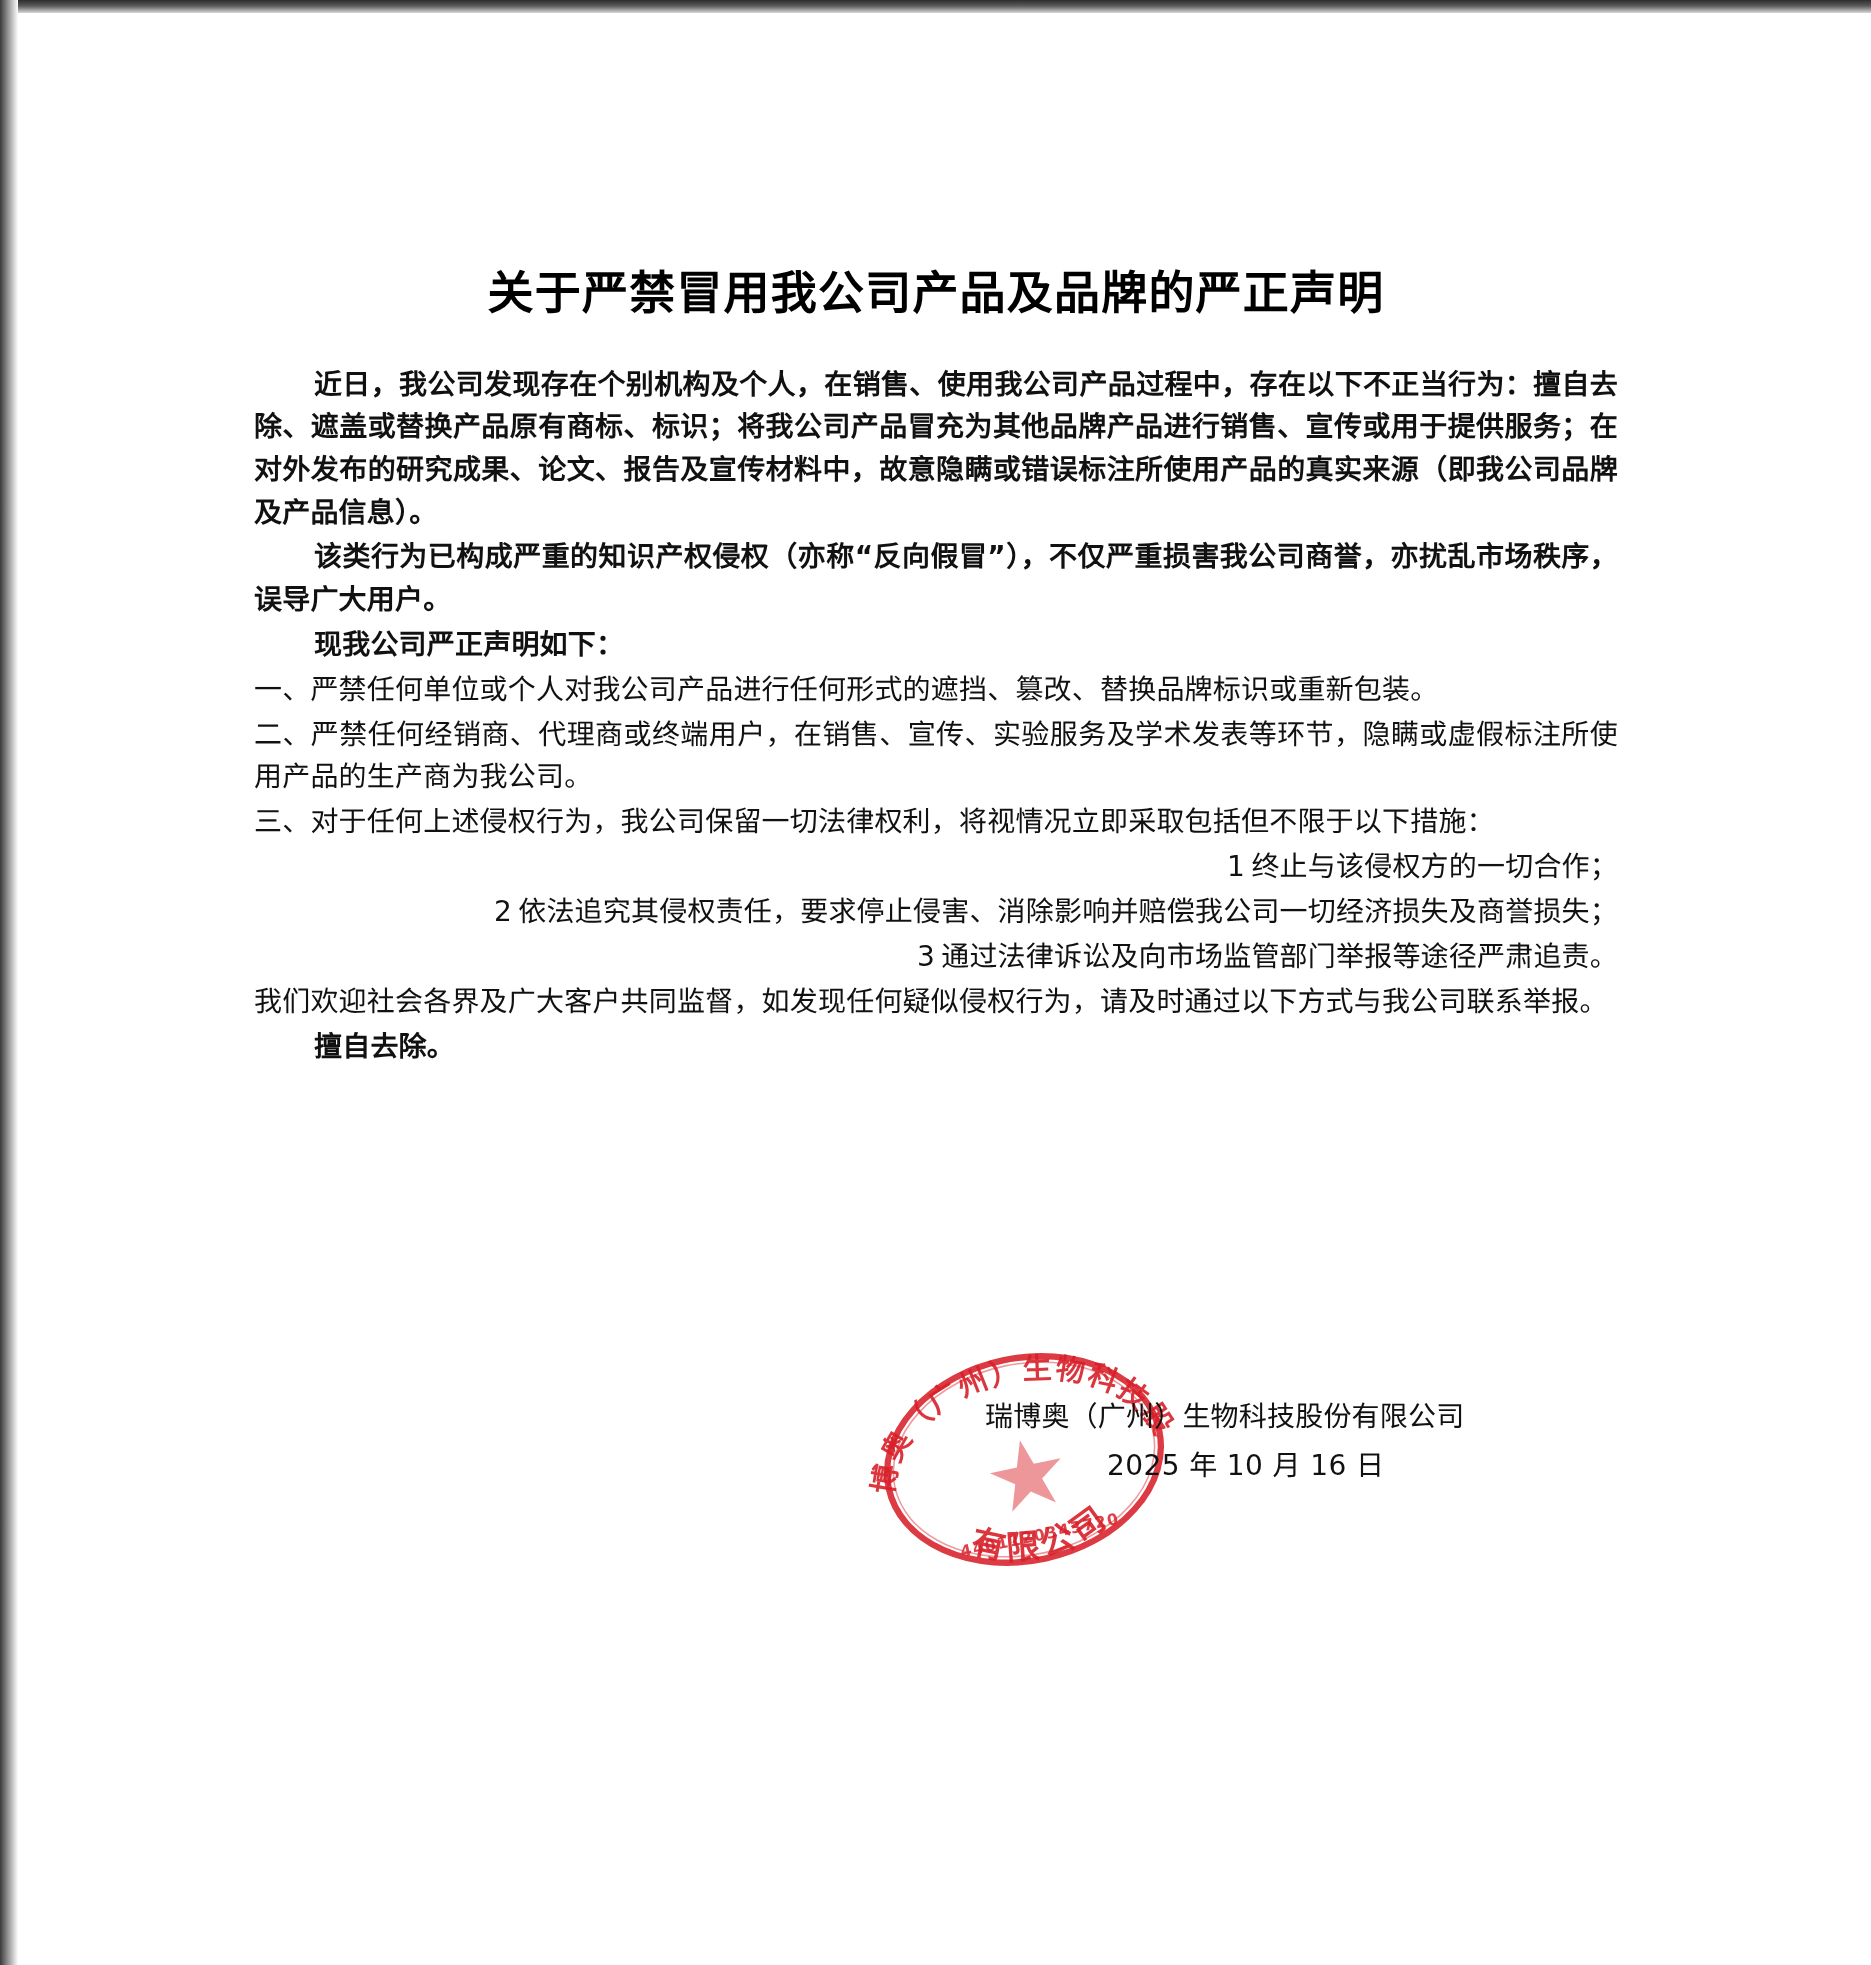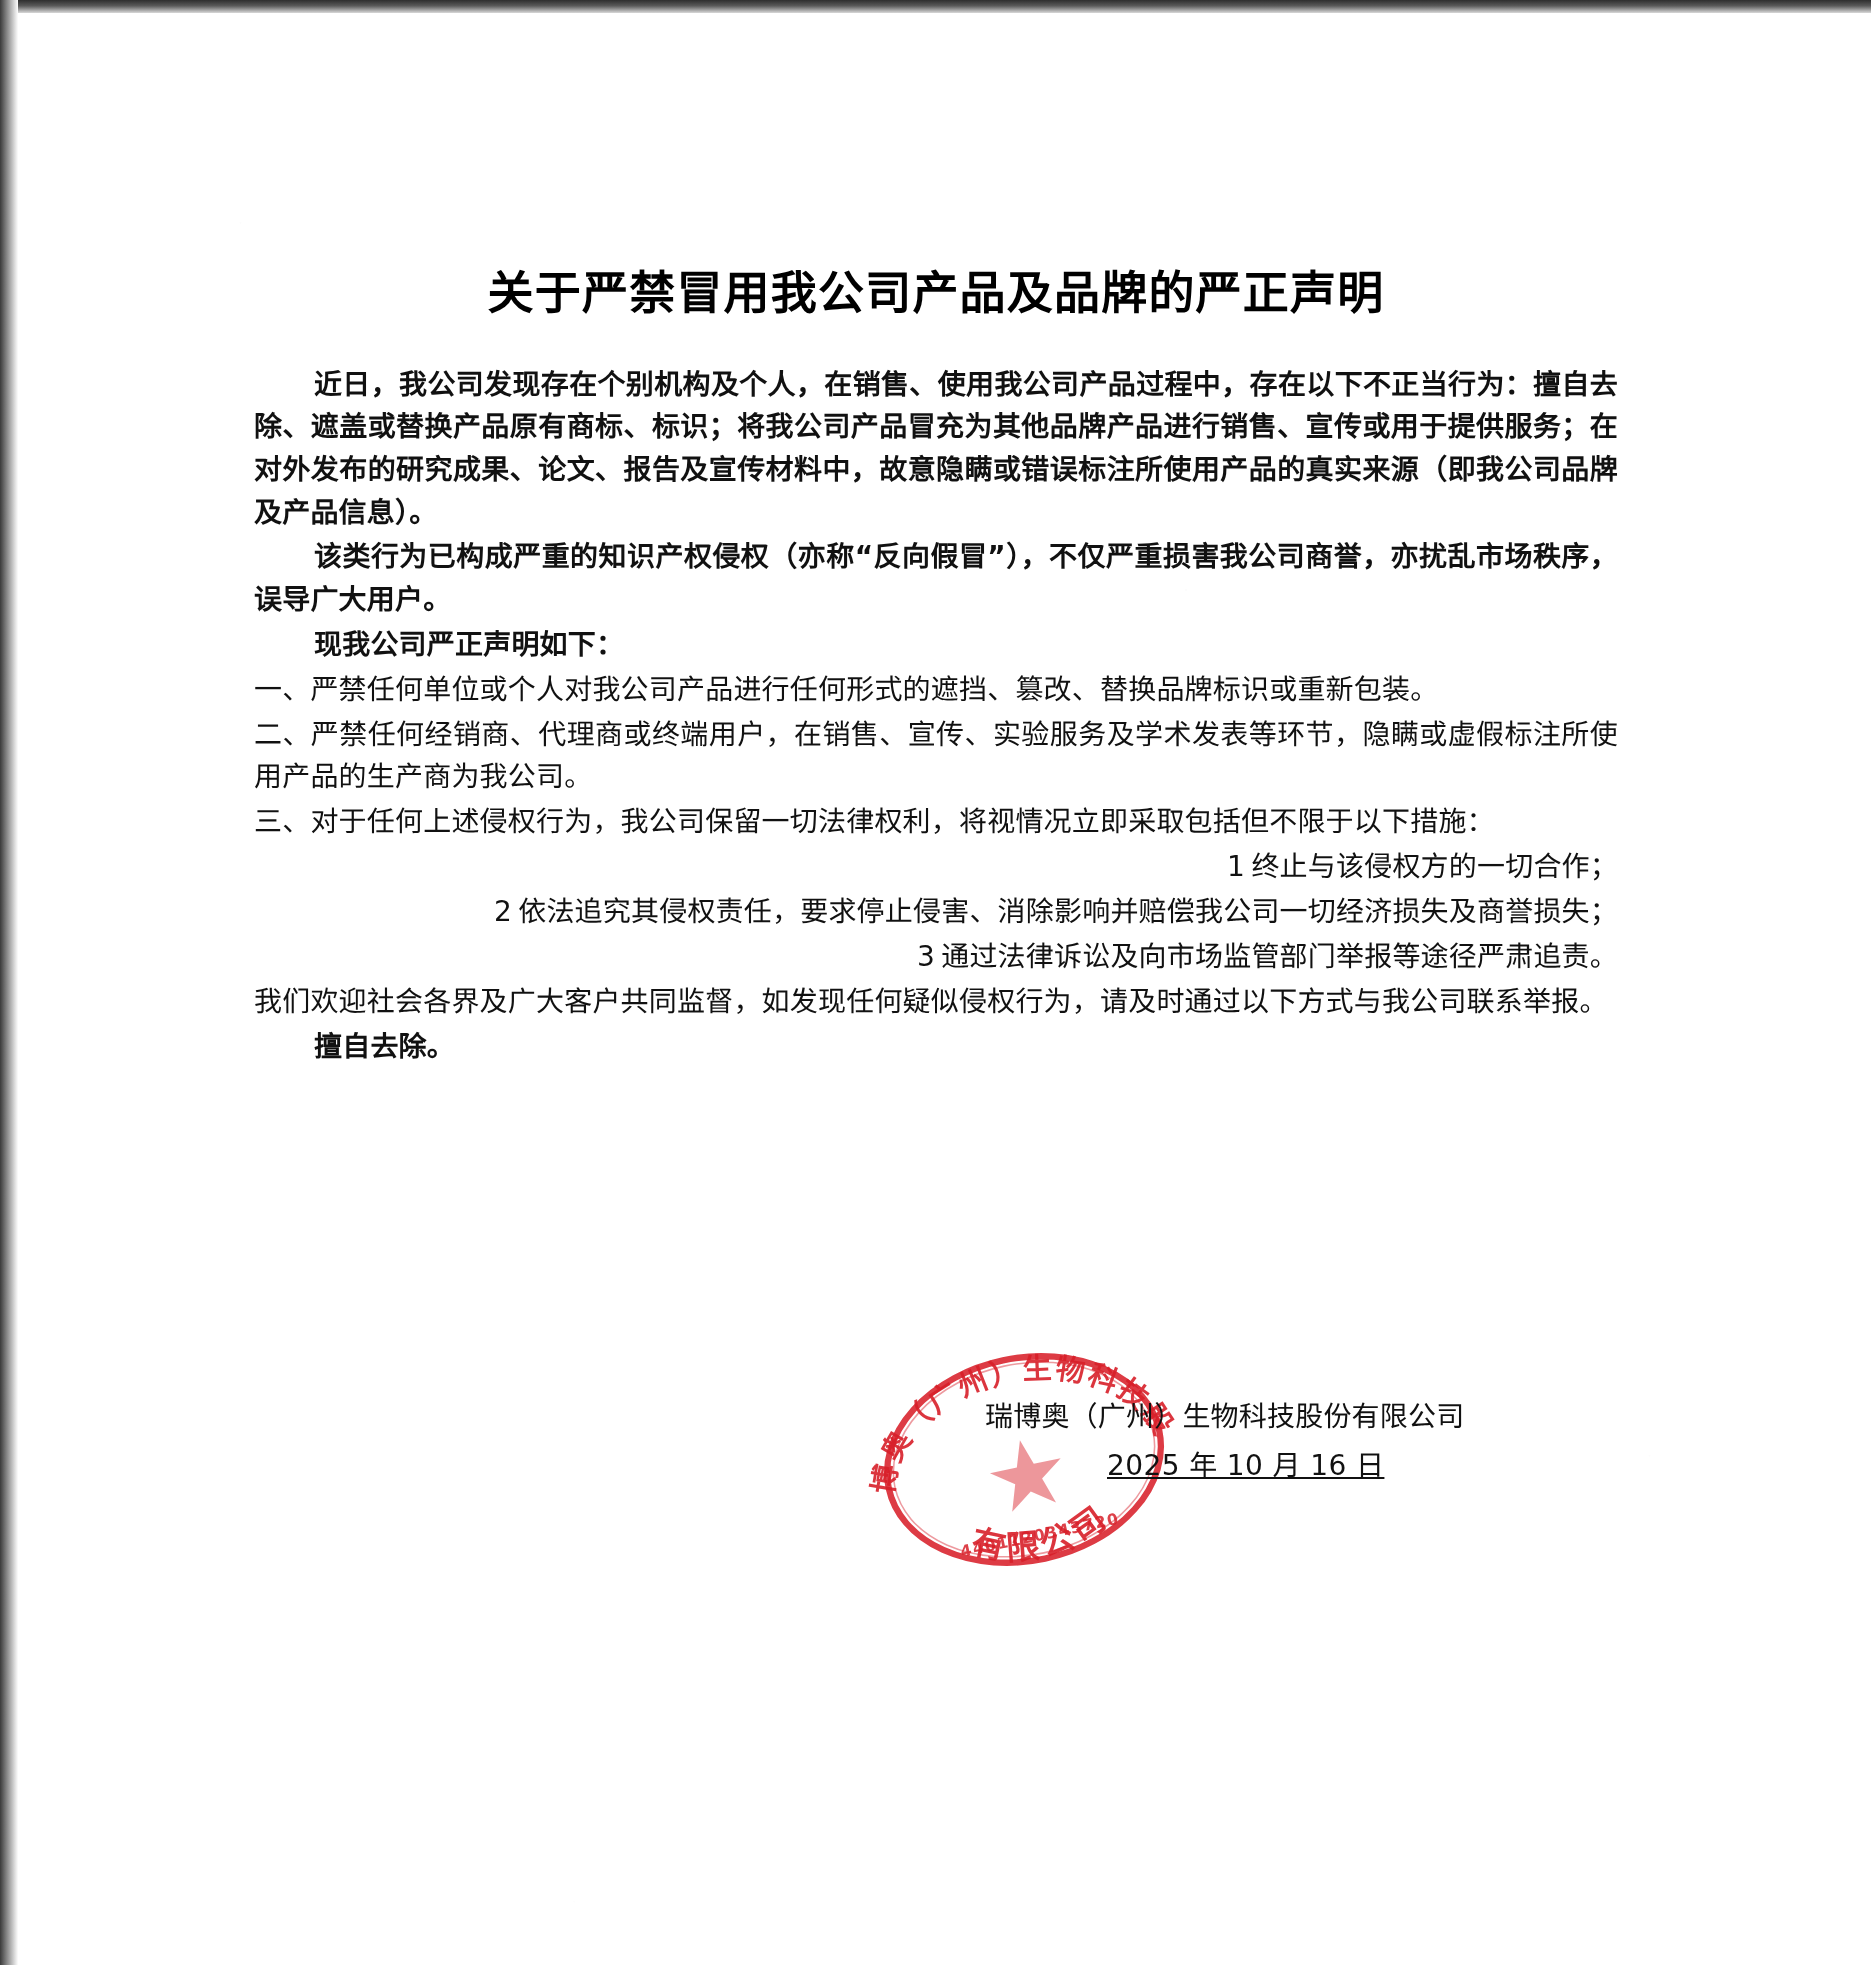--- a/index.html
+++ b/index.html
@@ -114,21 +114,20 @@
     white-space: nowrap;
   }
   .sign-date {
     font-size: 28px;
     color: #111;
     line-height: 1.5;
     margin-top: 7px;
     padding-left: 122px;
     letter-spacing: 0.4px;
     white-space: nowrap;
-    text-decoration: underline;
   }
   
   .seal {
     position: absolute;
     left: 823px;
     top: 1309px;
     width: 366px;
     height: 275px;
     transform: rotate(-12deg);
     pointer-events: none;

